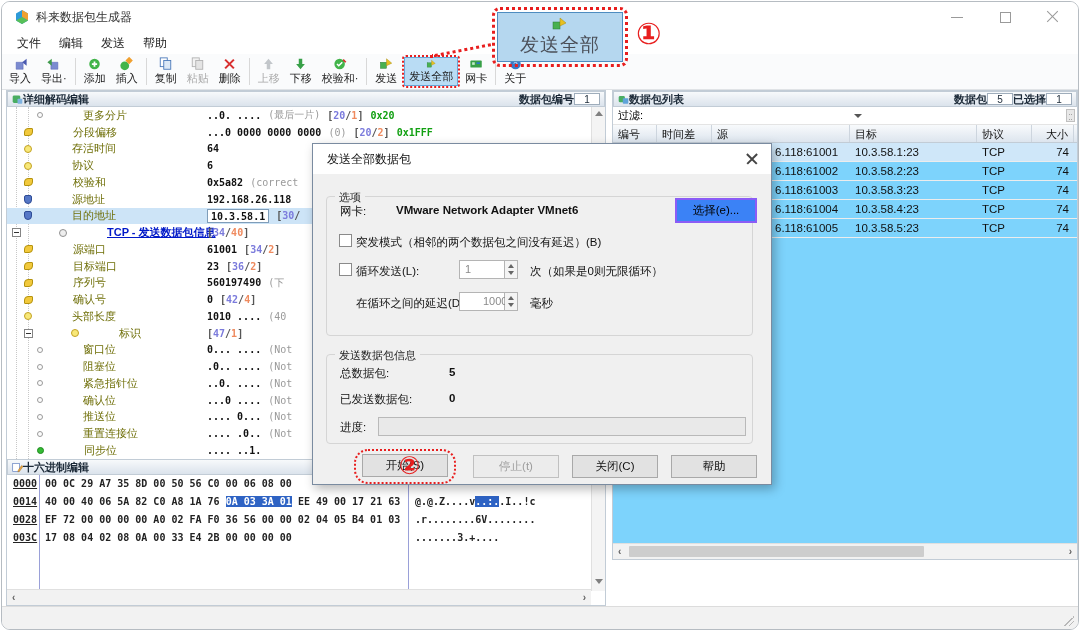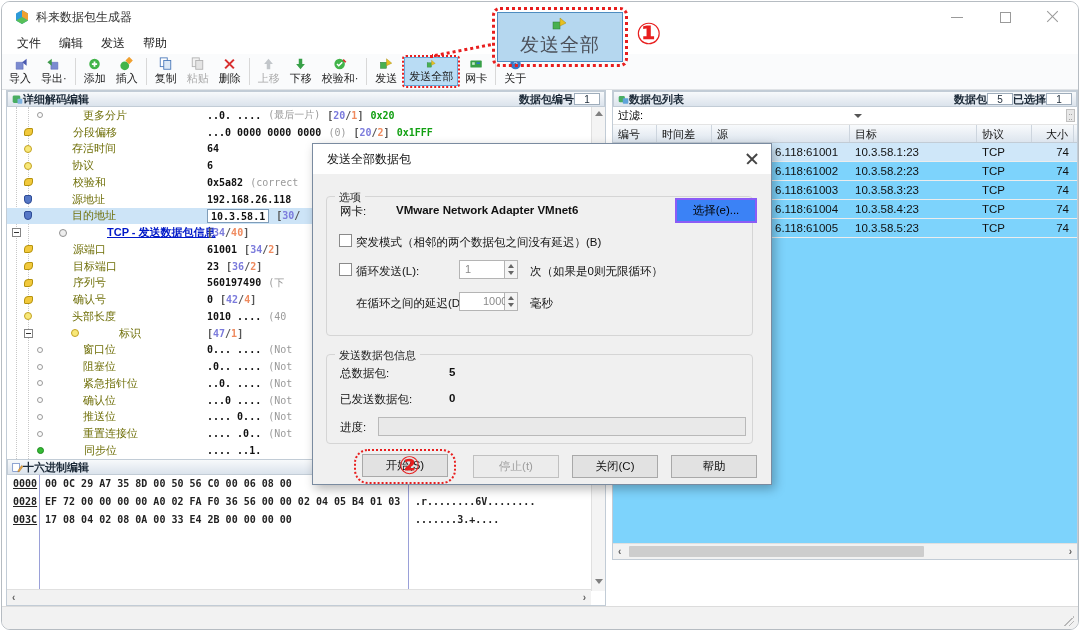--- a/index.html
+++ b/index.html
@@ -384,20 +384,21 @@
       <svg width="11" height="11" viewBox="0 0 16 16">
           <rect x="1" y="2" width="10" height="12" fill="#fff" stroke="#5f7ec0"></rect>
           <path d="M9 12l5-7 2 1.5-5 7-2.5 1z" fill="#e8a23c" stroke="#a06818" stroke-width=".6"></path>
         </svg>
       <span>十六进制编辑</span>
     </div>
     <div id="hex-area">
       <div class="hex-sep" style="left:32px"></div>
       <div class="hex-sep" style="left:401px"></div>
     <div class="hexrow"><span class="hx-off">0000</span><span class="hx-bytes">00 0C 29 A7 35 8D 00 50 56 C0 00 06 08 00</span><span class="hx-ascii"></span></div>
+        <div class="hexrow"><span class="hx-off">0014</span><span class="hx-bytes">40 00 40 06 5A 82 C0 A8 1A 76 <span class="hx-sel">0A 03 3A 01</span> EE 49 00 17 21 63</span><span class="hx-ascii">@.@.Z....v<span class="hx-sel">..:.</span>.I..!c</span></div>
         <div class="hexrow"><span class="hx-off">0028</span><span class="hx-bytes">EF 72 00 00 00 00 A0 02 FA F0 36 56 00 00 02 04 05 B4 01 03</span><span class="hx-ascii">.r........6V........</span></div>
         <div class="hexrow"><span class="hx-off">003C</span><span class="hx-bytes">17 08 04 02 08 0A 00 33 E4 2B 00 00 00 00</span><span class="hx-ascii">.......3.+....</span></div>
       </div>
     <div id="hex-vscroll">
       <div class="scroll-arrow arr-dn">
           <div class="tri-dn"></div>
         </div>
     </div>
     <div class="hscroll" style="width:584px;">
       <span class="hs-arrow" style="left:5px">‹</span>

